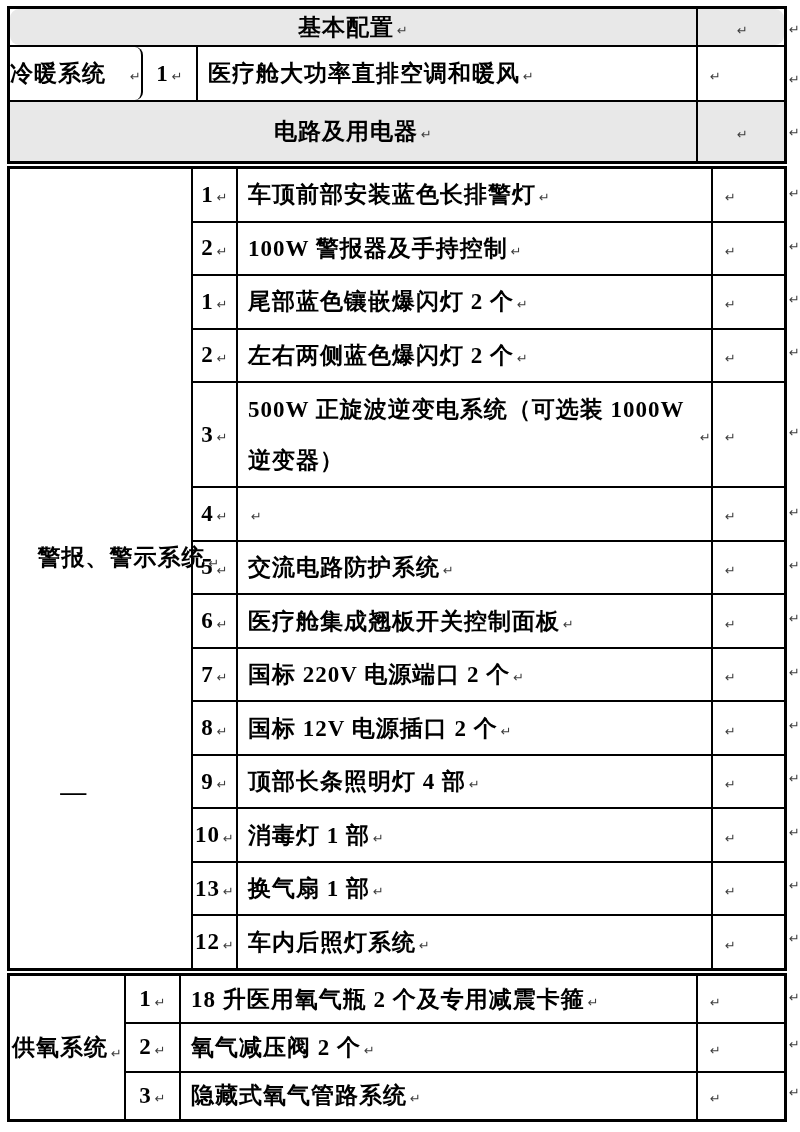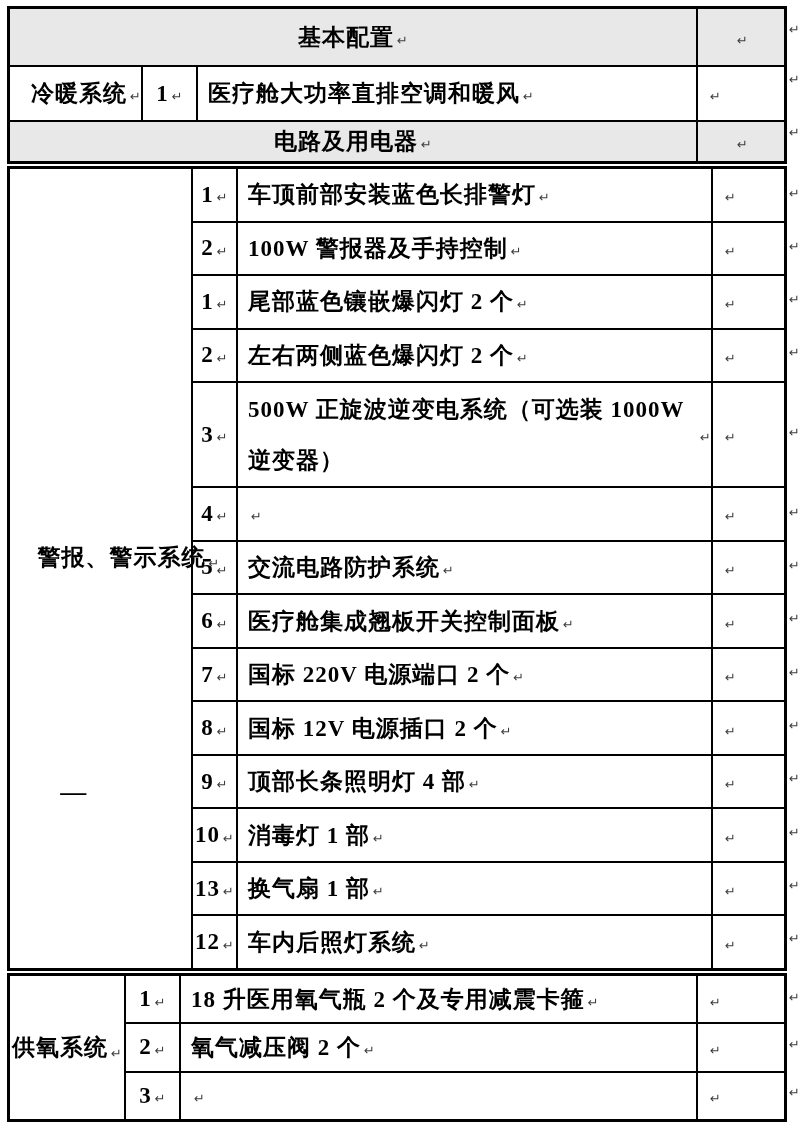--- a/index.html
+++ b/index.html
@@ -25,34 +25,34 @@
 
   .hdr-row { background:#e8e8e8; }
   .hdr-cell { flex:1; justify-content:center; }
 
   .txt {
     font-size:23px; font-weight:bold; letter-spacing:1px; color:#000;
     white-space:nowrap;
   }
   .desc-cell { padding-left:10px; flex:1; }
   .num-cell  { justify-content:center; }
-  .lbl-cell  { justify-content:flex-end; }
+  .lbl-cell  { justify-content:space-between;border-radius:8px; }
 
   
   .pm {
     font-family:"DejaVu Sans",sans-serif;
     font-size:13px; font-weight:normal; letter-spacing:0;
     color:#3d3d3d; margin-left:3px; position:relative; top:3px;
     line-height:1;
   }
   .chk { justify-content:flex-start; padding-left:9px; }
   .chk.center { justify-content:center; padding-left:0; }
 
   
-  #block-a .r1 { height:56px; }
+  #block-a .r1 { height:36px;border-radius:9px; }
   #block-a .r2 { height:55px; }
   #block-a .r3 { flex:1; }
   #block-a .c-label { width:133px; }
   #block-a .c-num   { width:55px;  }
   #block-a .c-chk   { width:86px;  }
 
   
   #block-b .merged-left { width:183px; border-right:2px solid #000; position:relative; }
   #block-b .right-part { flex:1; display:flex; flex-direction:column; }
   #block-b .row { flex:1; }
@@ -358,20 +358,21 @@
             <span class="pm">↵</span>
           </div>
       </div>
 
       <div class="row">
         <div class="cell c-num num-cell bR">
             <span class="txt">3</span>
             <span class="pm">↵</span>
           </div>
         <div class="cell desc-cell bR">
+            <span class="txt">隐藏式氧气管路系统</span>
             <span class="pm">↵</span>
           </div>
         <div class="cell c-chk chk">
             <span class="pm">↵</span>
           </div>
       </div>
 
     </div>
   </div>
 

